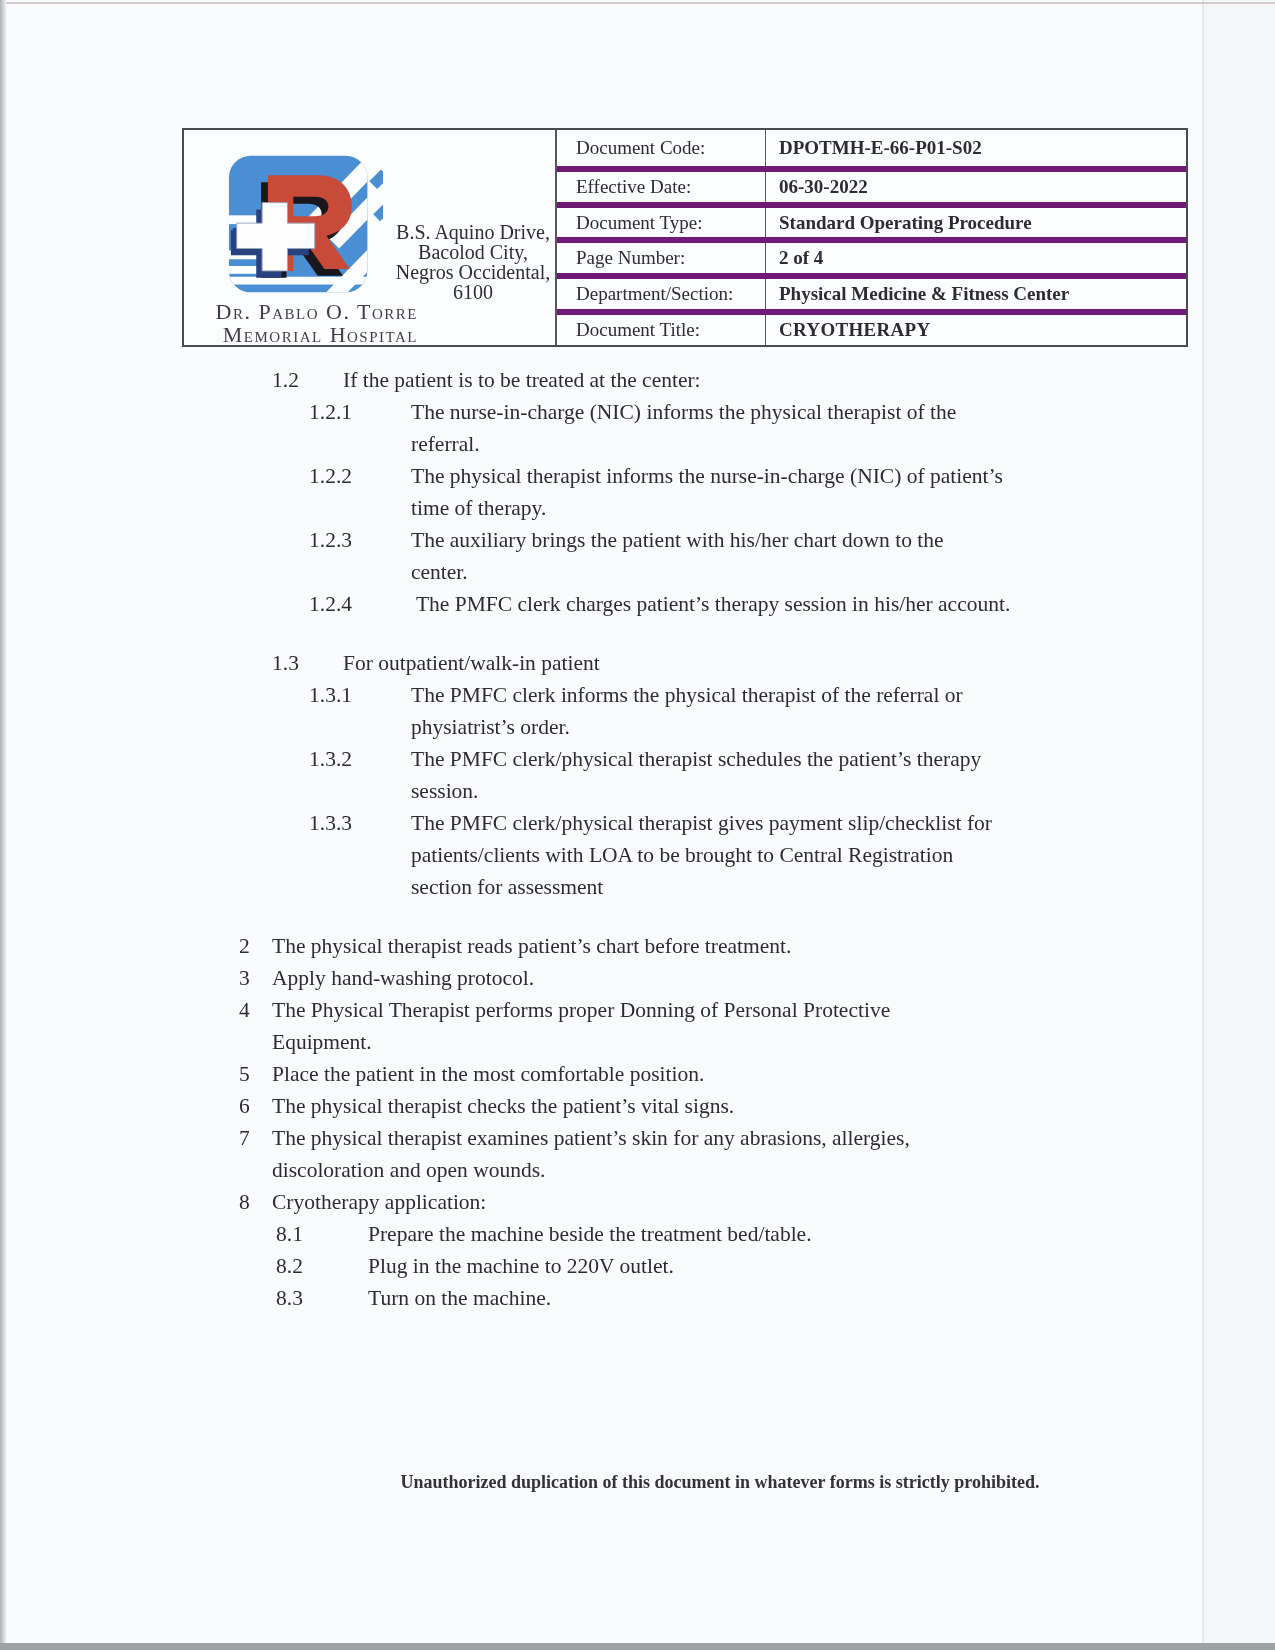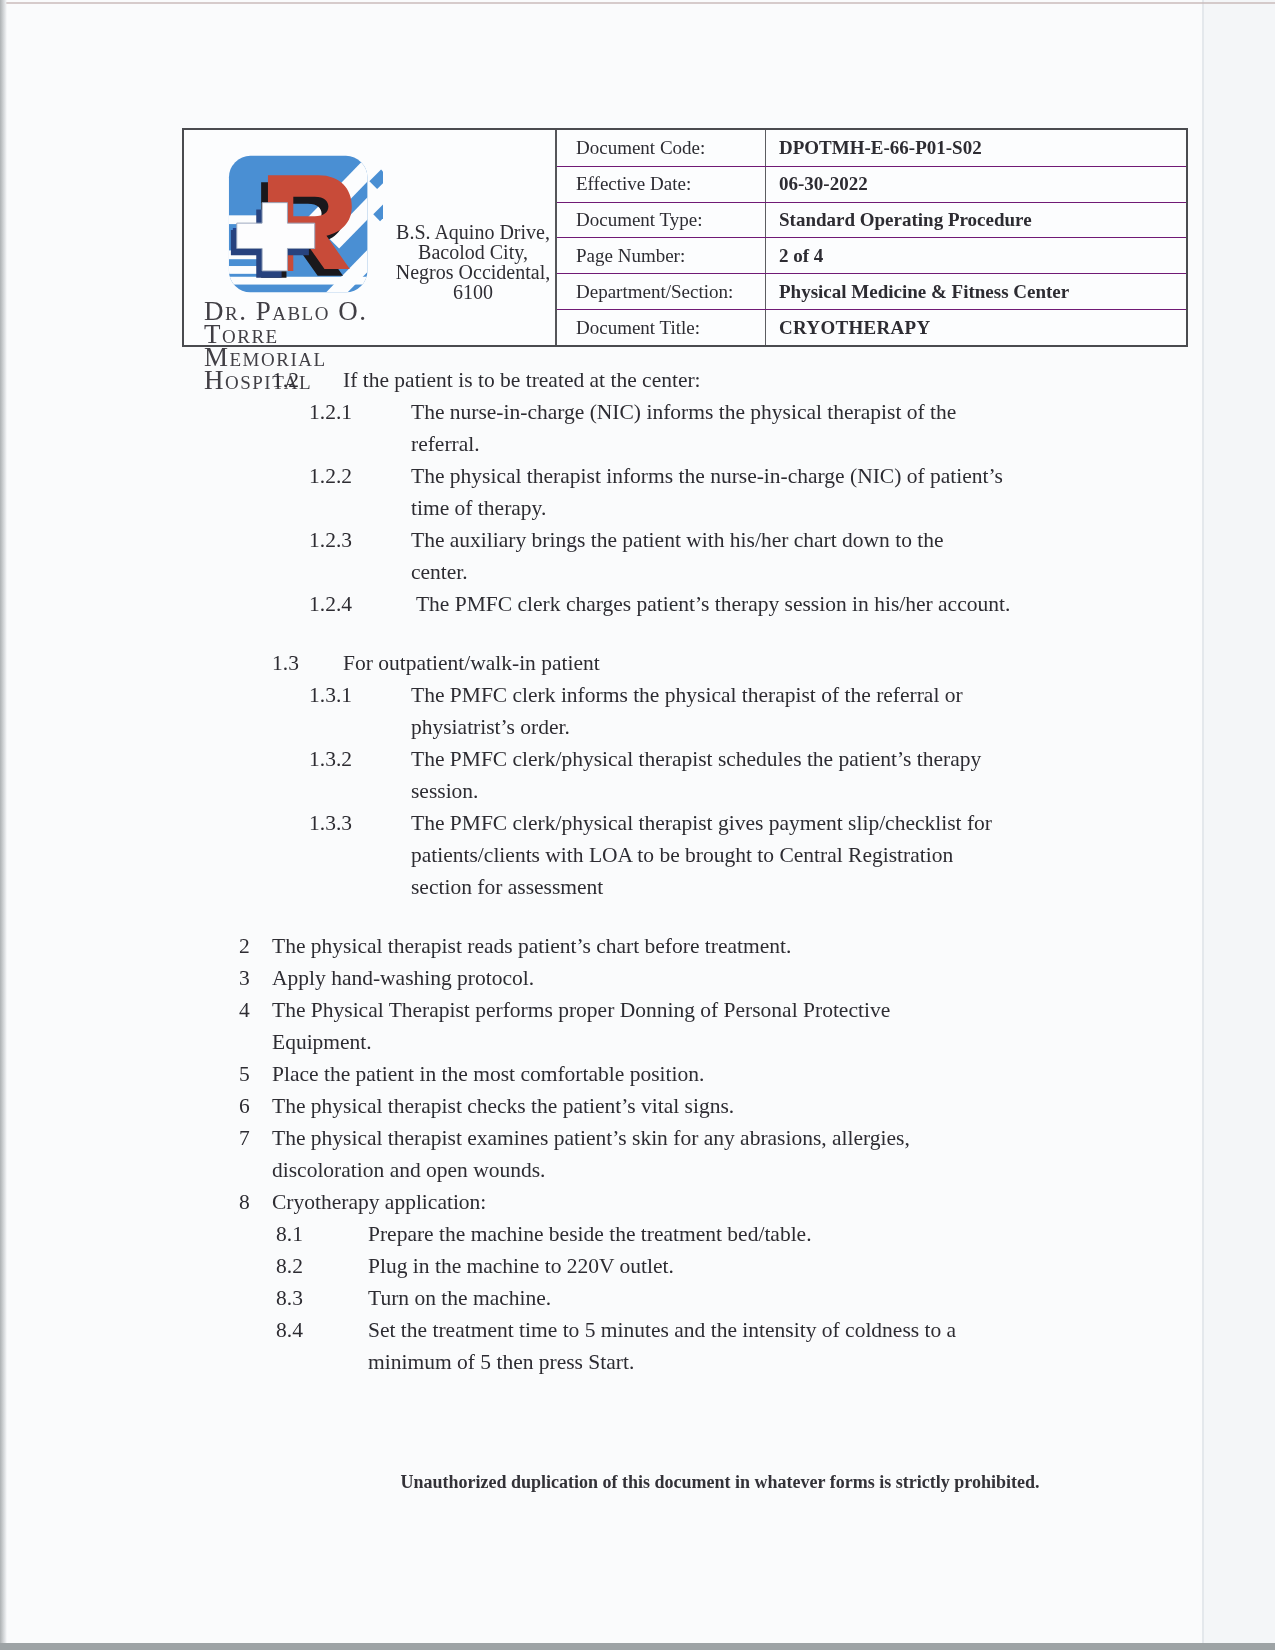--- a/index.html
+++ b/index.html
@@ -22,31 +22,31 @@
   .right-tint { position:absolute; left:1204px; top:0; width:71px; height:100%; background:#f4f6f8; }
 
   
   .header-box {
     position:absolute; left:182px; top:128px; width:1006px; height:219px;
     border:2px solid #4a4b4f; display:flex; background:#fcfdfe;
   }
   .logo-cell { position:relative; width:373px; border-right:2px solid #55565a; }
   .logo-svg  { position:absolute; left:43px; top:22px; width:156px; height:152px; }
   .hosp-name {
-    position:absolute; left:20px; top:170px; width:222px; text-align:left;
-    font-variant:small-caps; font-size:27px; line-height:23px;
+    position:absolute; left:12px; top:170px; width:222px; text-align:right;
+    font-variant:small-caps; font-size:22px; line-height:23px;
     letter-spacing:1.5px; color:#413f45;
   }
   .address {
     position:absolute; right:4px; top:92px; width:156px; text-align:center;
     font-size:20px; line-height:20px; white-space:pre-line; color:#2f2e34;
   }
 
   .header-table { flex:1; display:grid; grid-template-rows:repeat(6,1fr); }
-  .t-row { display:flex; border-top:1px solid #701a75; align-items:center; }
+  .t-row { display:flex; border-top:6px solid #701a75; align-items:center; }
   .t-row:first-child { border-top:none; }
   .t-label { width:208px; padding-left:19px; font-size:19px; }
   .t-value { flex:1; border-left:1px solid #5c5d61; align-self:stretch;
              display:flex; align-items:center; padding-left:13px; font-size:19px;font-weight:bold; }
   .t-value.semibold { font-weight:600; }
   .t-value.bold { font-weight:700; letter-spacing:.3px; }
 
   
   .list { position:absolute; left:16px; top:364px; width:1180px; font-size:21.5px; }
   .row  { display:flex; line-height:32px; }
@@ -228,22 +228,17 @@
       <div class="txt">Prepare the machine beside the treatment bed/table.</div>
     </div>
     <div class="row l3">
       <div class="num">8.2</div>
       <div class="txt">Plug in the machine to 220V outlet.</div>
     </div>
     <div class="row l3">
       <div class="num">8.3</div>
       <div class="txt">Turn on the machine.</div>
     </div>
-    <div class="row l3">
-      <div class="num">8.4</div>
-      <div class="txt">Set the treatment time to 5 minutes and the intensity of coldness to a
-minimum of 5 then press Start.</div>
-    </div>
   </div>
 
   <div class="footer">Unauthorized duplication of this document in whatever forms is strictly prohibited.</div>
 
 </div>
 
 </body></html>

